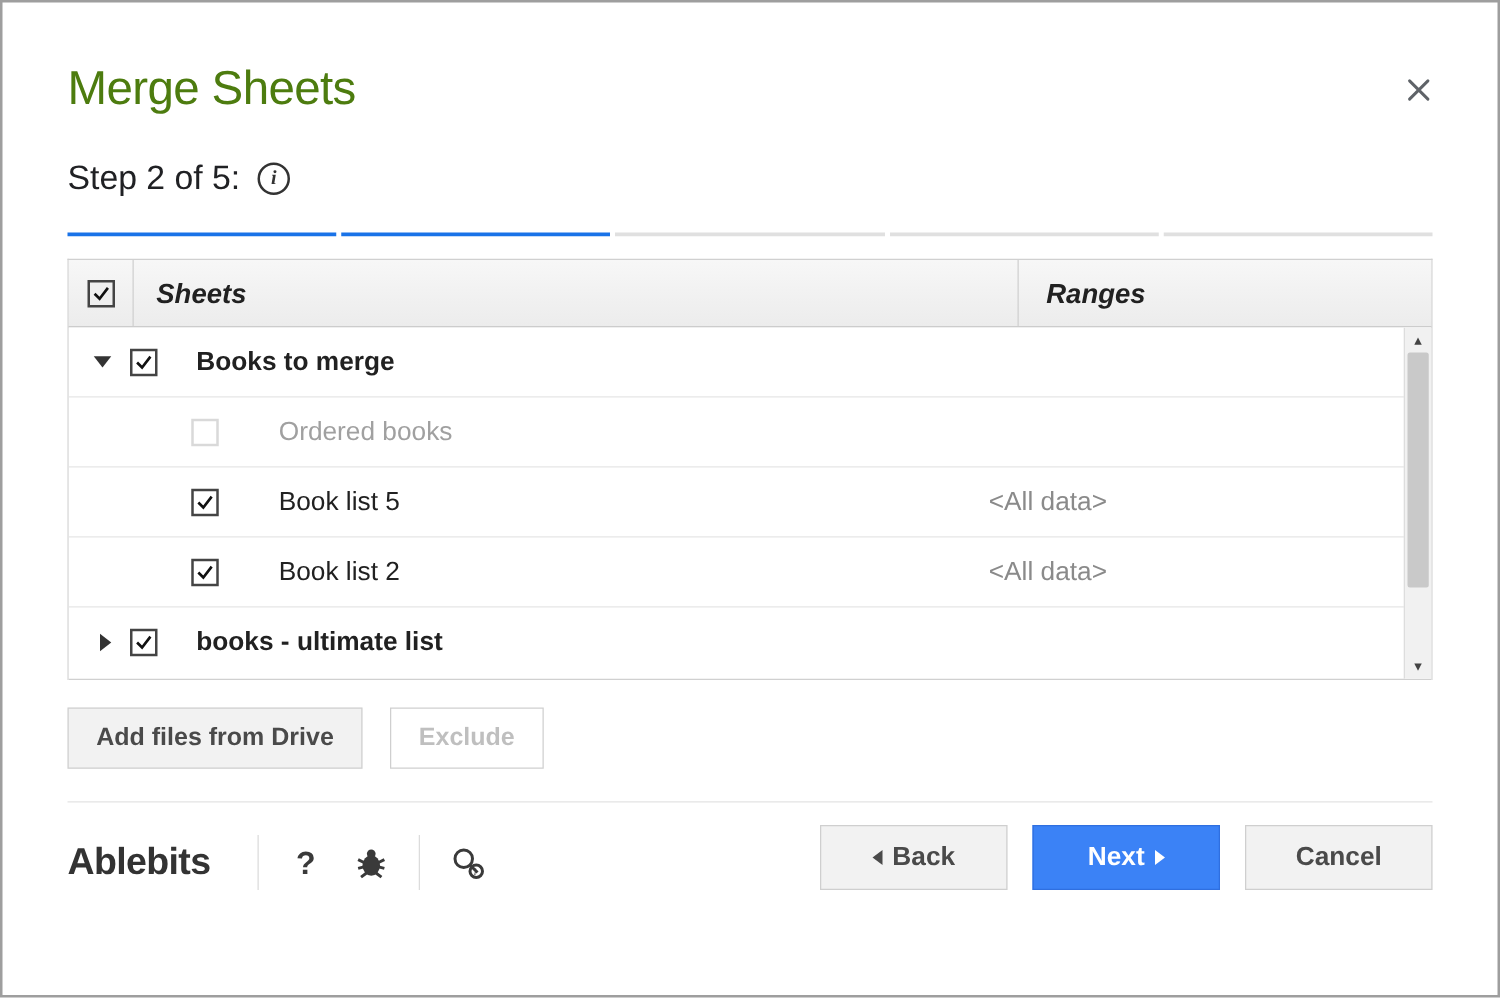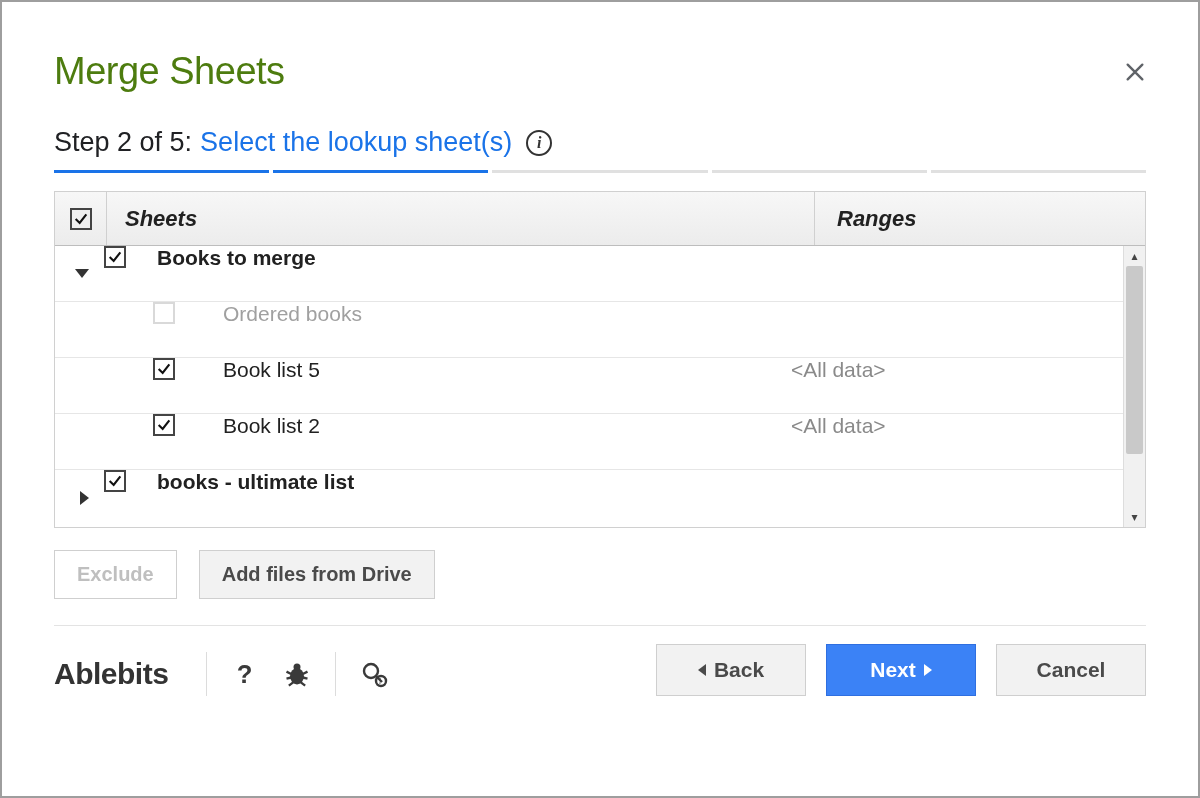--- a/index.html
+++ b/index.html
@@ -29,21 +29,21 @@
       width: 22px; height: 22px;
       cursor: pointer;
       color: #5f6368;
     }
     .close-icon svg { width: 100%; height: 100%; }
 
     .step-row {
       display: flex;
       align-items: center;
       gap: 8px;
-      margin-bottom: 12px;
+      margin-bottom: 28px;
     }
     .step-prefix { font-size: 27px; color: #202124; }
     .step-title  { font-size: 27px; color: #1a73e8; }
     .info-circle {
       width: 26px; height: 26px;
       border: 2.5px solid #333;
       border-radius: 50%;
       display: inline-flex;
       align-items: center;
       justify-content: center;
@@ -89,20 +89,21 @@
 
     .table-body {
       position: relative;
       background:#fff;
       height: 282px;
       overflow: hidden;
       border-bottom: 1px solid #d0d0d0;
     }
     .row {
       display: flex;
+      align-items: center;
       height: 56px;
       border-bottom: 1px solid #e6e6e6;
       font-size: 21px;
       padding-right: 24px;
     }
     .row.parent .name { font-weight: 700; }
     .row .caret-cell { width: 34px; display:flex; justify-content:flex-end; align-items:center; }
     .caret { width:0;height:0; cursor:pointer; }
     .caret.down { border-left:7px solid transparent; border-right:7px solid transparent; border-top:9px solid #333; }
     .caret.right { border-top:7px solid transparent; border-bottom:7px solid transparent; border-left:9px solid #333; }
@@ -175,21 +176,20 @@
   <div class="dialog-title">Merge Sheets</div>
   <div class="close-icon">
     <svg viewBox="0 0 24 24">
         <path d="M4 4 L20 20 M20 4 L4 20" stroke="currentColor" stroke-width="2.6" stroke-linecap="round"></path>
       </svg>
   </div>
 </div>
 
 <div class="step-row">
   <span class="step-prefix">Step 2 of 5:</span>
-  <span class="step-title">Select the lookup sheet(s)</span>
   <span class="info-circle"></span>
 </div>
 
 <div class="progress">
   <div class="seg active"></div>
   <div class="seg active"></div>
   <div class="seg"></div>
   <div class="seg"></div>
   <div class="seg"></div>
 </div>
@@ -278,22 +278,22 @@
       <div class="arrow">▴</div>
       <div class="track">
           <div class="thumb"></div>
         </div>
       <div class="arrow bottom">▾</div>
     </div>
   </div>
 </div>
 
 <div class="below-btns">
+  <button class="btn-flat">Add files from Drive</button>
   <button class="btn-flat disabled">Exclude</button>
-  <button class="btn-flat">Add files from Drive</button>
 </div>
 
 <div class="divider"></div>
 
 <div class="footer">
   <div class="footer-left">
     <span class="brand">Ablebits</span>
     <span class="vline"></span>
     <span class="tool-icon">
       <svg viewBox="0 0 24 24">

